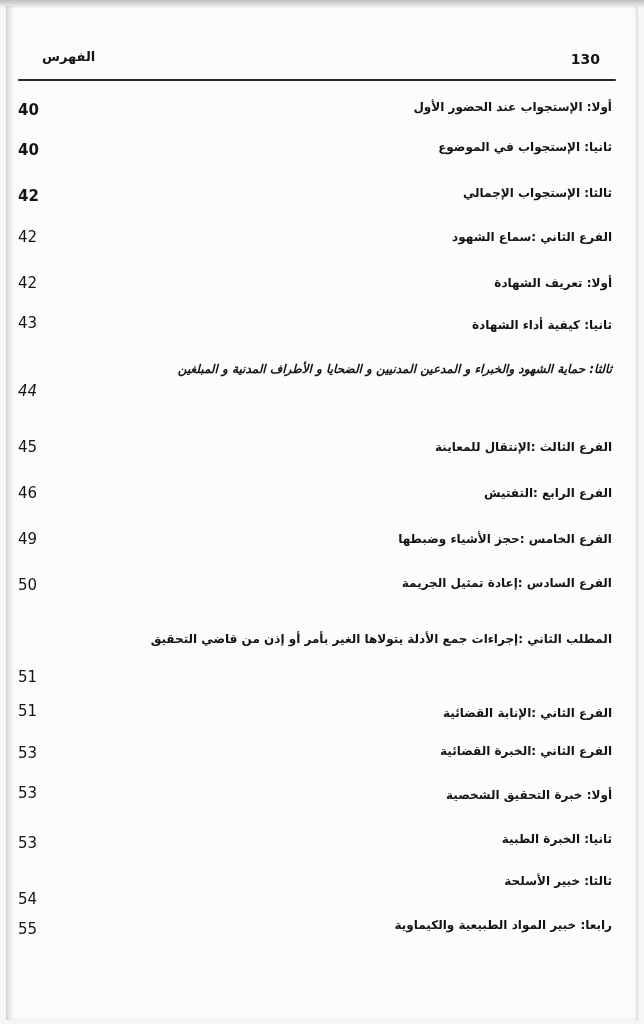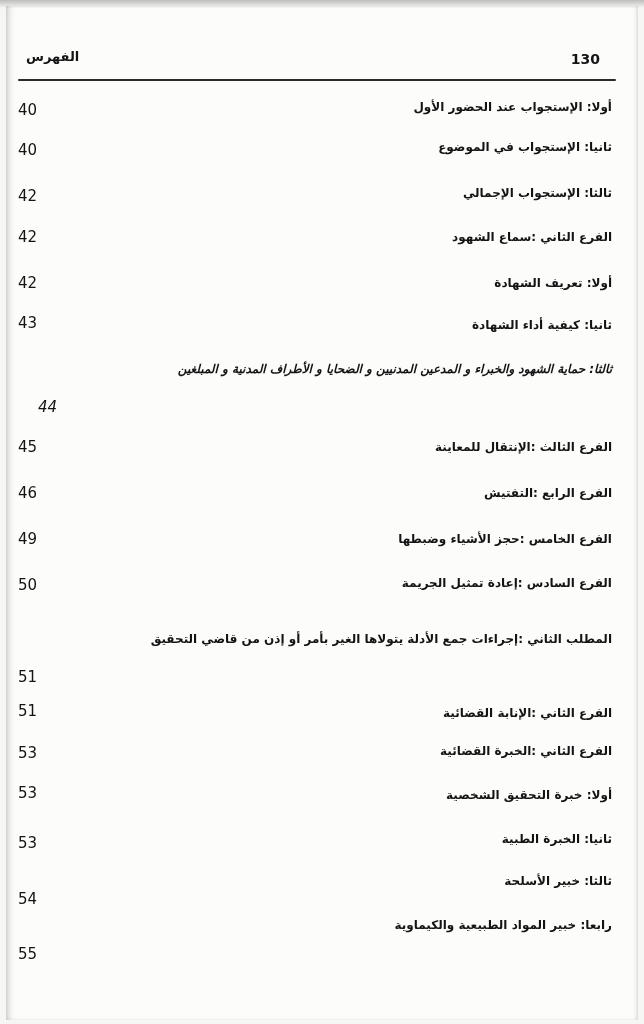--- a/index.html
+++ b/index.html
@@ -21,38 +21,38 @@
     }
     .header {
       position: absolute; left: 26px; top: 51px; width: 574px; height: 20px;
       direction: ltr;
     }
     .header .page-num {
       position: absolute; right: 0; top: 0;
       font-size: 14px; font-weight: bold;
     }
     .header .title {
-      position: absolute; left: 0; top: -2px;
+      position: absolute; left: 16px; top: -2px;
       font-size: 13px; font-weight: bold; direction: rtl;
     }
     .rule {
       position: absolute; left: 18px; top: 79px; width: 598px; height: 2px;
       background: #2a2a2a; border-radius: 1px;
     }
     .toc { position: absolute; left: 0; top: 0; width: 644px; height: 1024px; }
     .entry {
       position: absolute; left: 18px; width: 594px;
       direction: rtl;
     }
     .entry .text {
       font-size: 12px; font-weight: bold; line-height: 38px;
       text-align: right; display: block;
     }
     .entry .num {
-      position: absolute; left: 0; font-size: 15px; font-weight: normal;
+      position: absolute; left: 0; font-size: 15px; font-weight: bold;
       direction: ltr;
     }
     .entry .num.light { font-weight: normal; }
   </style>
 </head>
 <body>
 
 <div class="page"></div>
 <div class="top-shadow"></div>
 
@@ -82,21 +82,21 @@
     <div class="entry" style="top: 264px;">
       <span class="text">أولا: تعريف الشهادة</span>
       <span class="num light" style="top: 10px;">42</span>
     </div>
     <div class="entry" style="top: 306px;">
       <span class="text">ثانيا: كيفية أداء الشهادة</span>
       <span class="num light" style="top: 8px;">43</span>
     </div>
     <div class="entry" style="top: 350px; font-style: italic;">
       <span class="text">ثالثا: حماية الشهود والخبراء و المدعين المدنيين و الضحايا و الأطراف المدنية و المبلغين</span>
-      <span class="num light" style="top: 48px; margin-left: 20px;">44</span>
+      <span class="num light" style="top: 32px;">44</span>
     </div>
     <div class="entry" style="top: 428px;">
       <span class="text">الفرع الثالث :الإنتقال للمعاينة</span>
       <span class="num light" style="top: 10px;">45</span>
     </div>
     <div class="entry" style="top: 474px;">
       <span class="text">الفرع الرابع :التفتيش</span>
       <span class="num light" style="top: 10px;">46</span>
     </div>
     <div class="entry" style="top: 520px;">
@@ -126,15 +126,15 @@
     <div class="entry" style="top: 820px;">
       <span class="text">ثانيا: الخبرة الطبية</span>
       <span class="num light" style="top: 14px;">53</span>
     </div>
     <div class="entry" style="top: 862px;">
       <span class="text">ثالثا: خبير الأسلحة</span>
       <span class="num light" style="top: 28px;">54</span>
     </div>
     <div class="entry" style="top: 906px;">
       <span class="text">رابعا: خبير المواد الطبيعية والكيماوية</span>
-      <span class="num light" style="top: 14px; margin-top: 25px;">55</span>
+      <span class="num light" style="top: 14px;">55</span>
     </div>
   </div>
 
 </body></html>

